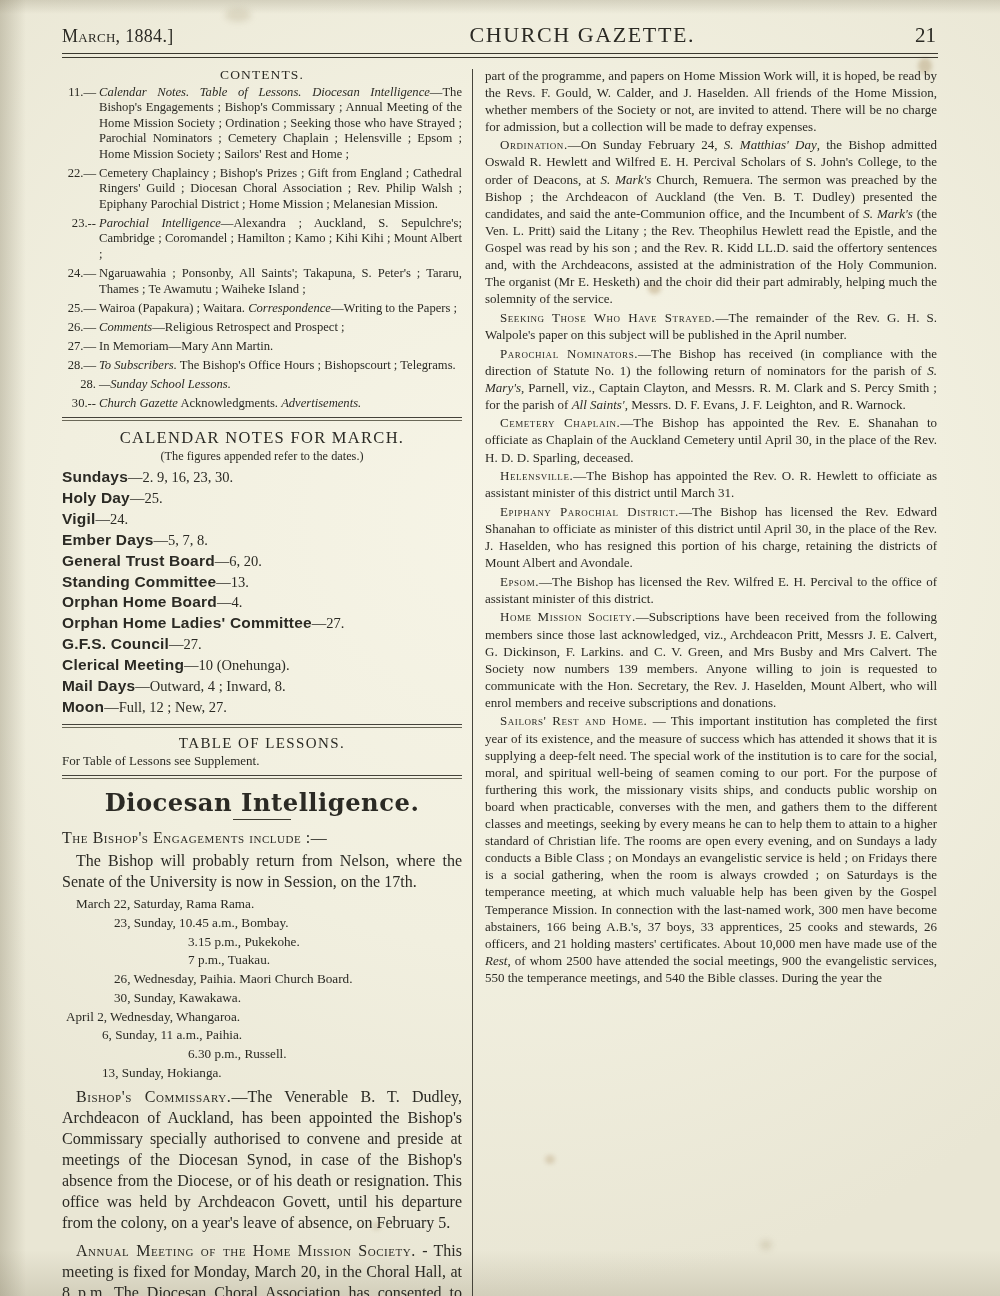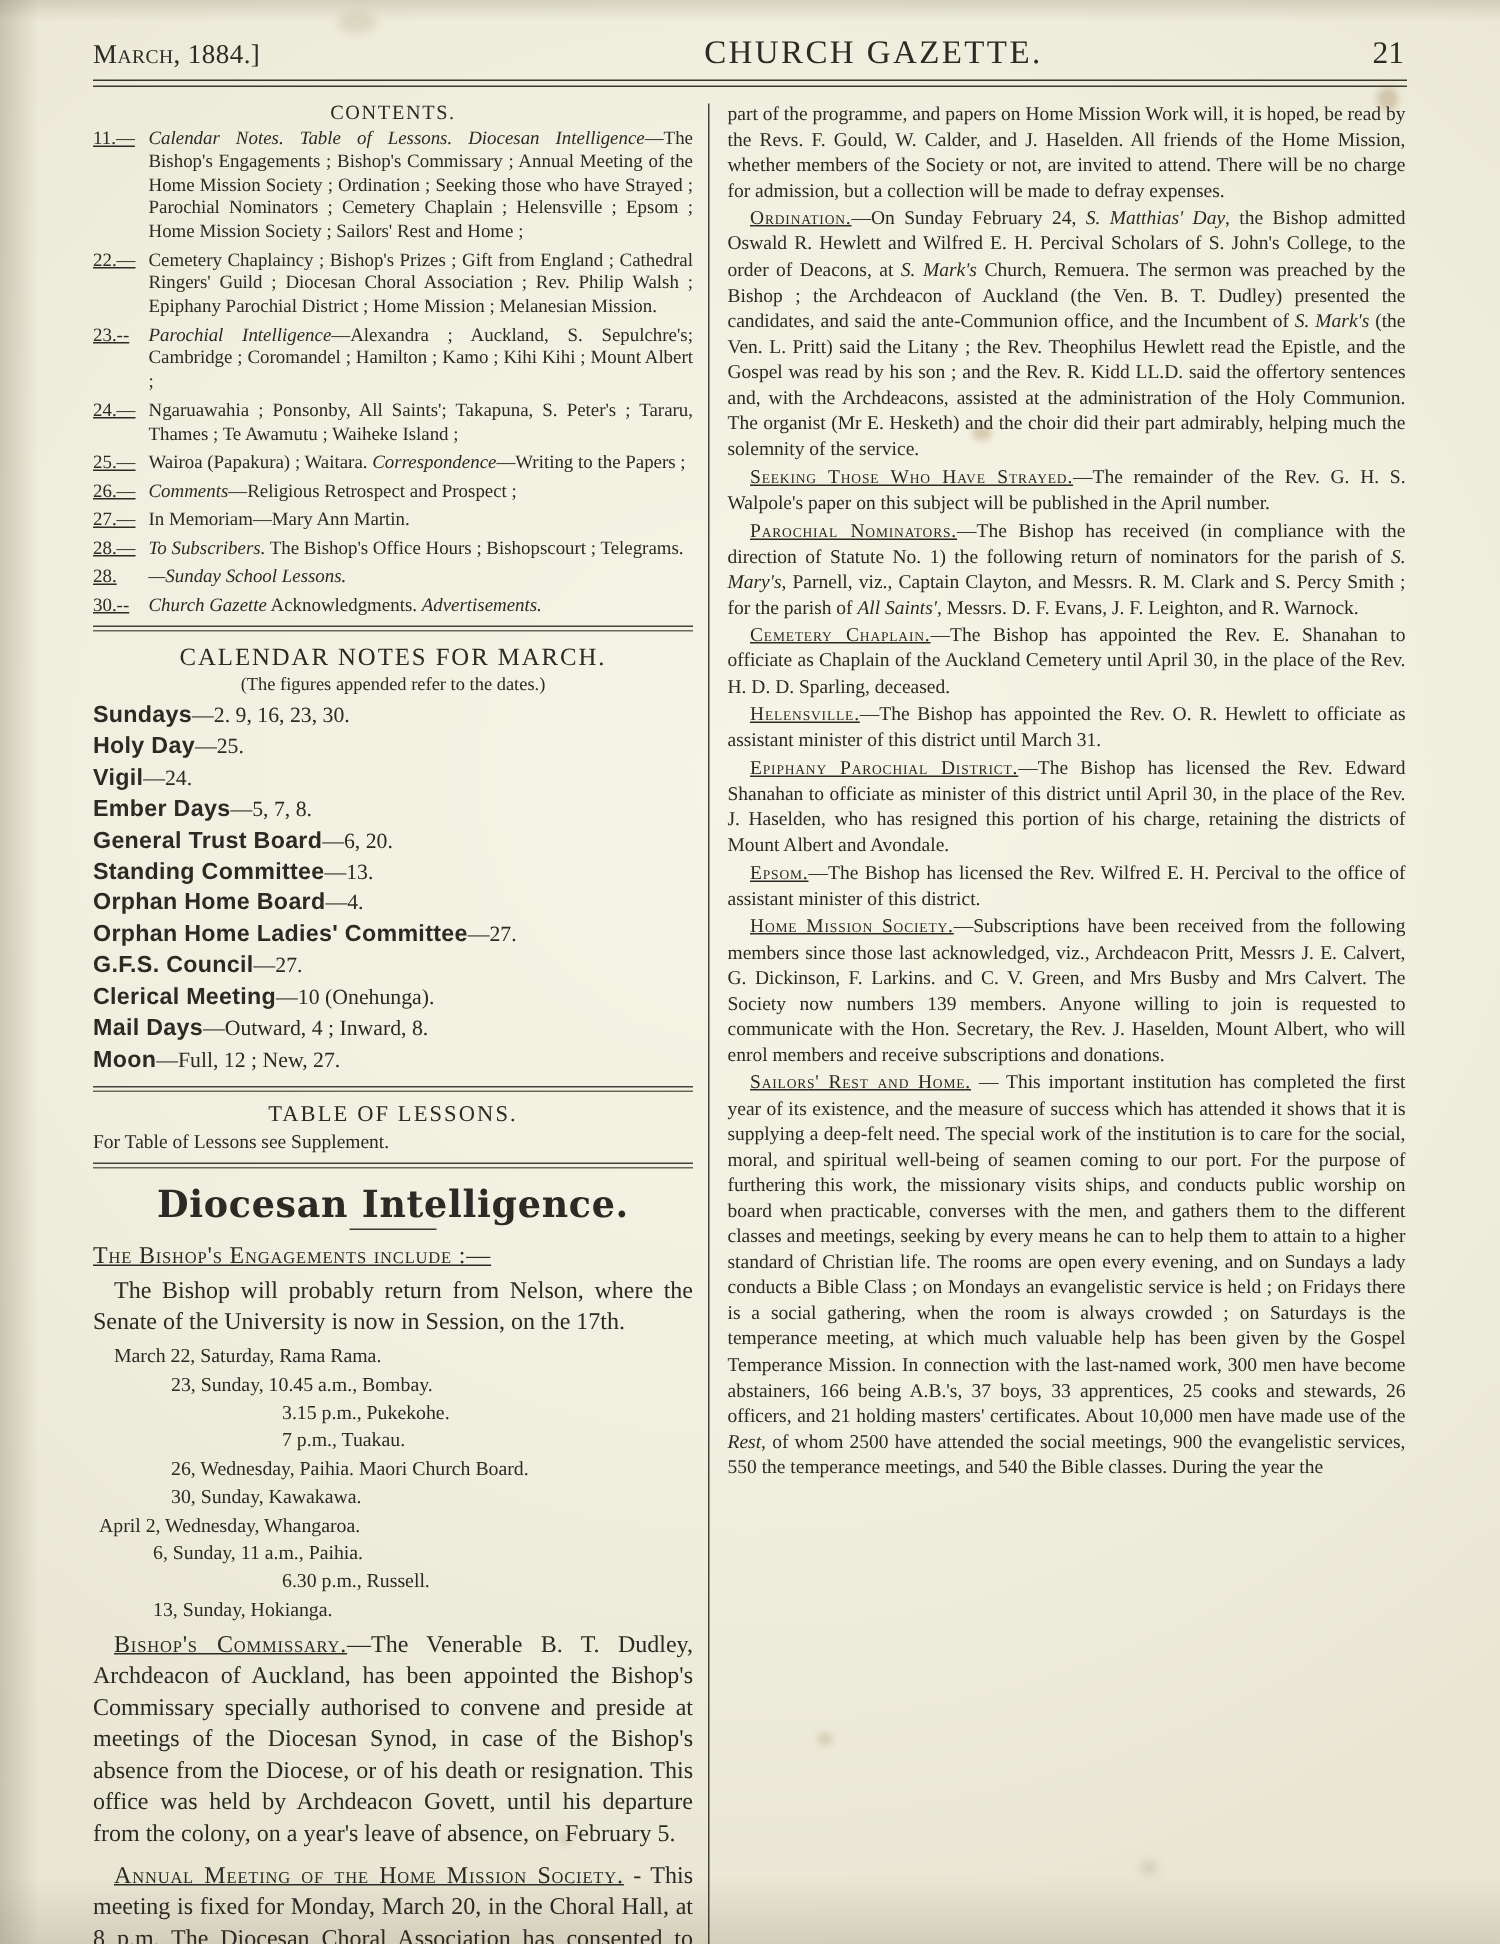--- a/index.html
+++ b/index.html
@@ -111,23 +111,23 @@
   .toc-item {
     display: flex;
     font-size: 12.6px;
     line-height: 1.235;
     margin-bottom: 3.5px;
     text-align: justify;
   }
   .toc-num {
     width: 34px;
     flex: 0 0 34px;
+    text-align: right;
     padding-right: 3px;
     white-space: nowrap;
-    text-decoration: underline;
   }
   .toc-text {
     flex: 1;
     text-align: justify;
     text-align-last: left;
     hyphens: none;
   }
   .toc-text i { }
   .rule-pair {
     margin: 6px 0 7px 0;
@@ -192,21 +192,20 @@
     width: 58px;
     height: 0;
     border-top: 1.8px solid #3c3a30;
     margin: 1px auto 8px auto;
   }
 
   
   .sc-head {
     font-variant: small-caps;
     letter-spacing: .55px;
-    text-decoration: underline;
   }
   p.body {
     font-size: 16px;
     line-height: 1.305;
     text-align: justify;
     margin: 0 0 2.5px 0;
     text-indent: 14px;
     hyphens: none;
   }
   p.body.noindent { text-indent: 0; }

